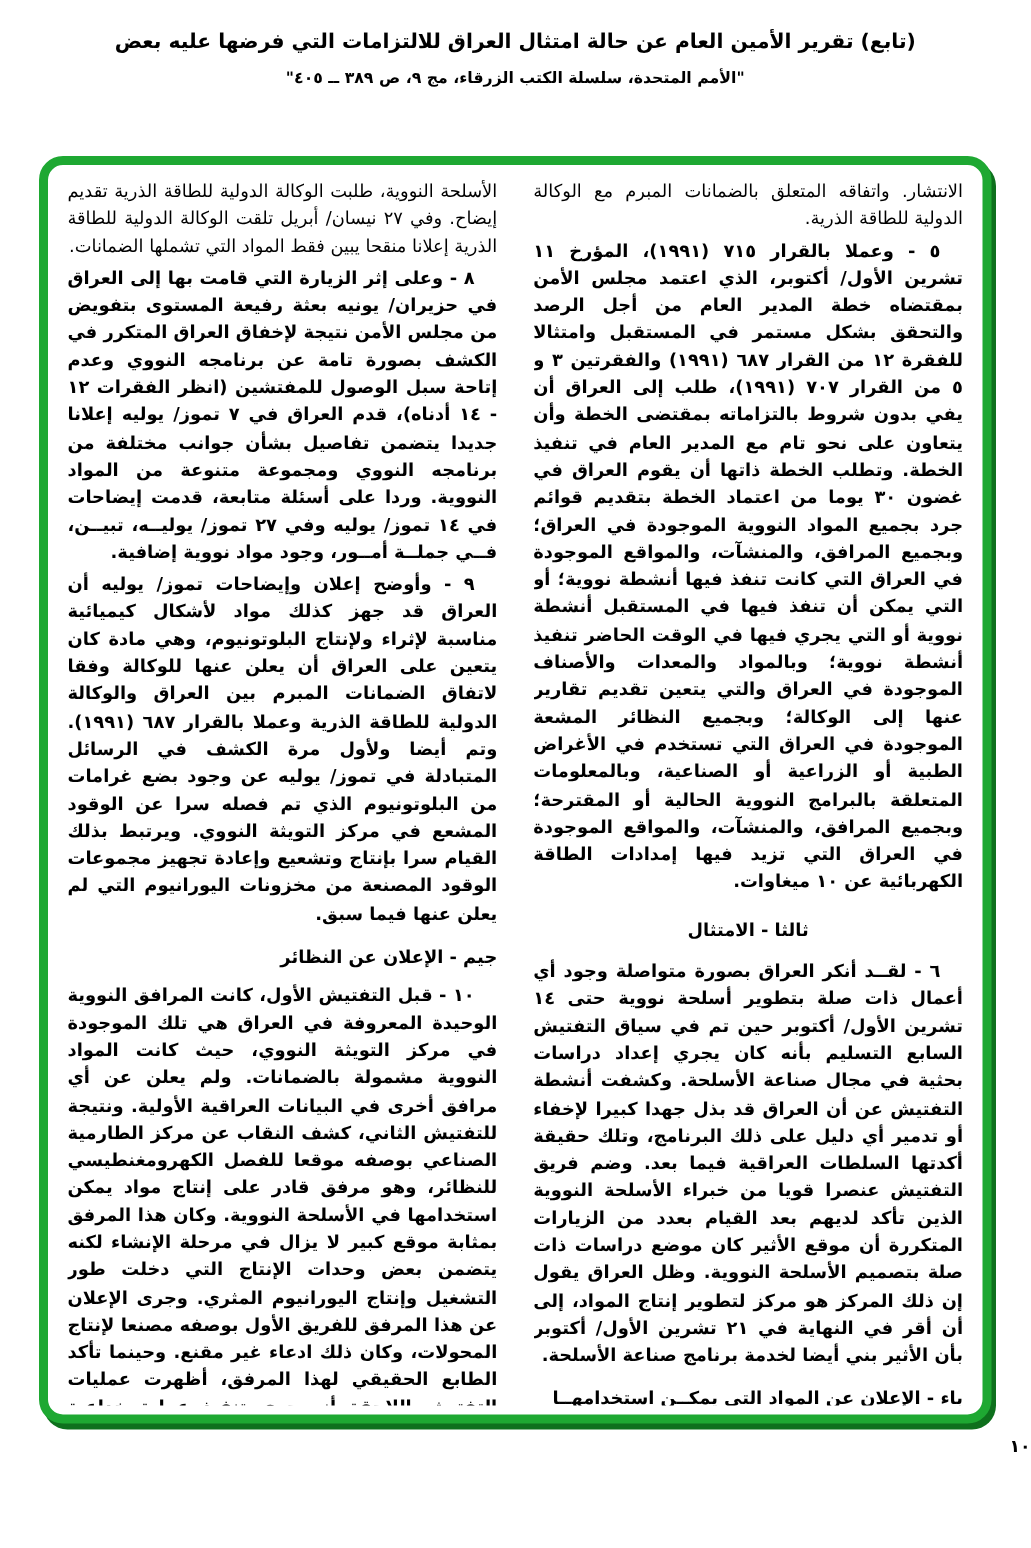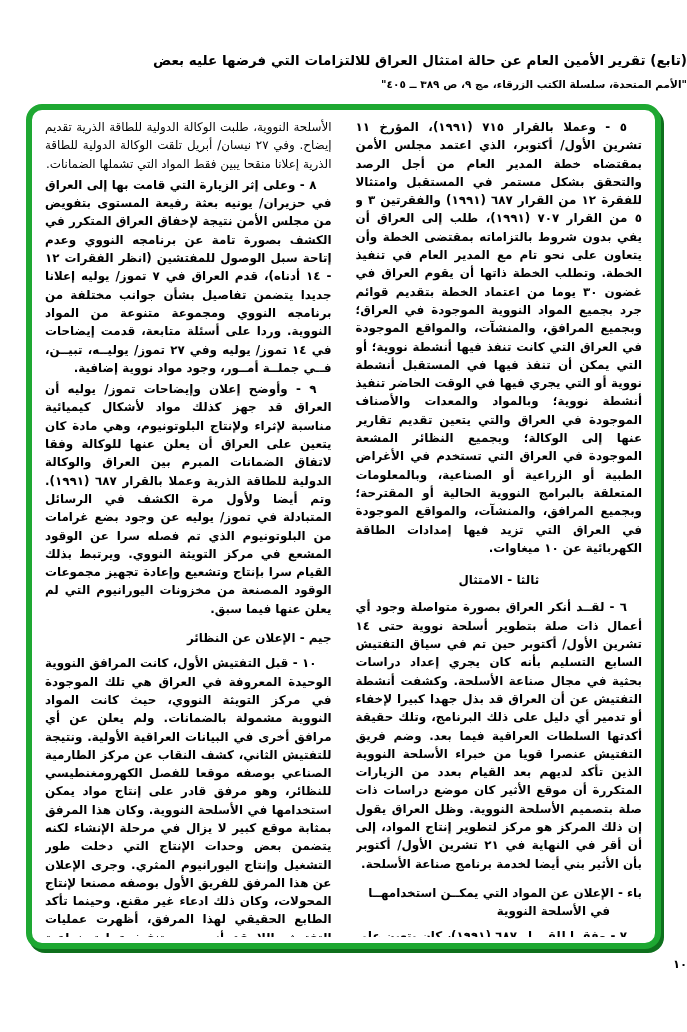--- a/index.html
+++ b/index.html
@@ -2,21 +2,21 @@
 <html dir="rtl" lang="ar"><head>
 <meta charset="utf-8">
 <style>
   html,body{margin:0;padding:0;}
   body{
     width:687px;height:1032px;position:relative;background:#ffffff;
     font-family:"DejaVu Sans","Liberation Sans",sans-serif;
     color:#000;overflow:hidden;direction:rtl;
   }
   .page-header{
-    position:absolute;top:14px;left:0;right:0;text-align:right;margin-top:32px;
+    position:absolute;top:14px;left:0;right:0;text-align:center;
   }
   .title-line{
     font-size:13.5px;font-weight:bold;line-height:29px;margin:0;
   }
   .source-line{
     font-size:10.5px;font-weight:bold;margin-top:3px;
   }
   .content-box{
     position:absolute;left:26px;top:104px;width:635px;height:845px;
     box-sizing:border-box;
@@ -52,20 +52,21 @@
 <body>
 
 <div class="page-header">
   <p class="title-line">(تابع) تقرير الأمين العام عن حالة امتثال العراق للالتزامات التي فرضها عليه بعض</p>
   <div class="source-line">"الأمم المتحدة، سلسلة الكتب الزرقاء، مج ٩، ص ٣٨٩ ــ ٤٠٥"</div>
 </div>
 
 <div class="content-box">
   <div class="columns">
     <div class="col">
+        <p class="para cont">الانتشار. واتفاقه المتعلق بالضمانات المبرم مع الوكالة الدولية للطاقة الذرية.</p>
         <p class="para num">٥ - وعملا بالقرار ٧١٥ (١٩٩١)، المؤرخ ١١ تشرين الأول/ أكتوبر، الذي اعتمد مجلس الأمن بمقتضاه خطة المدير العام من أجل الرصد والتحقق بشكل مستمر في المستقبل وامتثالا للفقرة ١٢ من القرار ٦٨٧ (١٩٩١) والفقرتين ٣ و ٥ من القرار ٧٠٧ (١٩٩١)، طلب إلى العراق أن يفي بدون شروط بالتزاماته بمقتضى الخطة وأن يتعاون على نحو تام مع المدير العام في تنفيذ الخطة. وتطلب الخطة ذاتها أن يقوم العراق في غضون ٣٠ يوما من اعتماد الخطة بتقديم قوائم جرد بجميع المواد النووية الموجودة في العراق؛ وبجميع المرافق، والمنشآت، والمواقع الموجودة في العراق التي كانت تنفذ فيها أنشطة نووية؛ أو التي يمكن أن تنفذ فيها في المستقبل أنشطة نووية أو التي يجري فيها في الوقت الحاضر تنفيذ أنشطة نووية؛ وبالمواد والمعدات والأصناف الموجودة في العراق والتي يتعين تقديم تقارير عنها إلى الوكالة؛ وبجميع النظائر المشعة الموجودة في العراق التي تستخدم في الأغراض الطبية أو الزراعية أو الصناعية، وبالمعلومات المتعلقة بالبرامج النووية الحالية أو المقترحة؛ وبجميع المرافق، والمنشآت، والمواقع الموجودة في العراق التي تزيد فيها إمدادات الطاقة الكهربائية عن ١٠ ميغاوات.</p>
         <p class="para head center">ثالثا - الامتثال</p>
         <p class="para num">٦ - لقــد أنكر العراق بصورة متواصلة وجود أي أعمال ذات صلة بتطوير أسلحة نووية حتى ١٤ تشرين الأول/ أكتوبر حين تم في سياق التفتيش السابع التسليم بأنه كان يجري إعداد دراسات بحثية في مجال صناعة الأسلحة. وكشفت أنشطة التفتيش عن أن العراق قد بذل جهدا كبيرا لإخفاء أو تدمير أي دليل على ذلك البرنامج، وتلك حقيقة أكدتها السلطات العراقية فيما بعد. وضم فريق التفتيش عنصرا قويا من خبراء الأسلحة النووية الذين تأكد لديهم بعد القيام بعدد من الزيارات المتكررة أن موقع الأثير كان موضع دراسات ذات صلة بتصميم الأسلحة النووية. وظل العراق يقول إن ذلك المركز هو مركز لتطوير إنتاج المواد، إلى أن أقر في النهاية في ٢١ تشرين الأول/ أكتوبر بأن الأثير بني أيضا لخدمة برنامج صناعة الأسلحة.</p>
         <p class="para head">باء - الإعلان عن المواد التي يمكــن استخدامهــا في الأسلحة النووية</p>
         <p class="para num">٧ - وفقــا للقــرار ٦٨٧ (١٩٩١)، كان يتعين على العراق أن يقدم في موعد أقصاه ١٨ نيسان/ أبريل إعلانا عن مواقع وكميات وأنواع جميع المواد التي يمكن استخدامها في إنتاج الأسلحة النووية. وفي ١٨ نيسان/ أبريل ١٩٩١، بعث العــراق إلى الوكالة الدولية للطاقة الذرية رسالة ذكر فيها أنه لا توجد مواد يمكن استخدامها في الأسلحة النووية في العراق. واستنادا إلى معلومات تتعلق بالمواد التي تدخل في إطار ضمانات الوكالة، والتي تتضمن مــواد يمكــن استخدامهــا في</p>
       </div>
     <div class="col">
         <p class="para cont">الأسلحة النووية، طلبت الوكالة الدولية للطاقة الذرية تقديم إيضاح. وفي ٢٧ نيسان/ أبريل تلقت الوكالة الدولية للطاقة الذرية إعلانا منقحا يبين فقط المواد التي تشملها الضمانات.</p>
         <p class="para num">٨ - وعلى إثر الزيارة التي قامت بها إلى العراق في حزيران/ يونيه بعثة رفيعة المستوى بتفويض من مجلس الأمن نتيجة لإخفاق العراق المتكرر في الكشف بصورة تامة عن برنامجه النووي وعدم إتاحة سبل الوصول للمفتشين (انظر الفقرات ١٢ - ١٤ أدناه)، قدم العراق في ٧ تموز/ يوليه إعلانا جديدا يتضمن تفاصيل بشأن جوانب مختلفة من برنامجه النووي ومجموعة متنوعة من المواد النووية. وردا على أسئلة متابعة، قدمت إيضاحات في ١٤ تموز/ يوليه وفي ٢٧ تموز/ يوليــه، تبيــن، فــي جملــة أمــور، وجود مواد نووية إضافية.</p>
         <p class="para num">٩ - وأوضح إعلان وإيضاحات تموز/ يوليه أن العراق قد جهز كذلك مواد لأشكال كيميائية مناسبة لإثراء ولإنتاج البلوتونيوم، وهي مادة كان يتعين على العراق أن يعلن عنها للوكالة وفقا لاتفاق الضمانات المبرم بين العراق والوكالة الدولية للطاقة الذرية وعملا بالقرار ٦٨٧ (١٩٩١). وتم أيضا ولأول مرة الكشف في الرسائل المتبادلة في تموز/ يوليه عن وجود بضع غرامات من البلوتونيوم الذي تم فصله سرا عن الوقود المشعع في مركز التويثة النووي. ويرتبط بذلك القيام سرا بإنتاج وتشعيع وإعادة تجهيز مجموعات الوقود المصنعة من مخزونات اليورانيوم التي لم يعلن عنها فيما سبق.</p>

